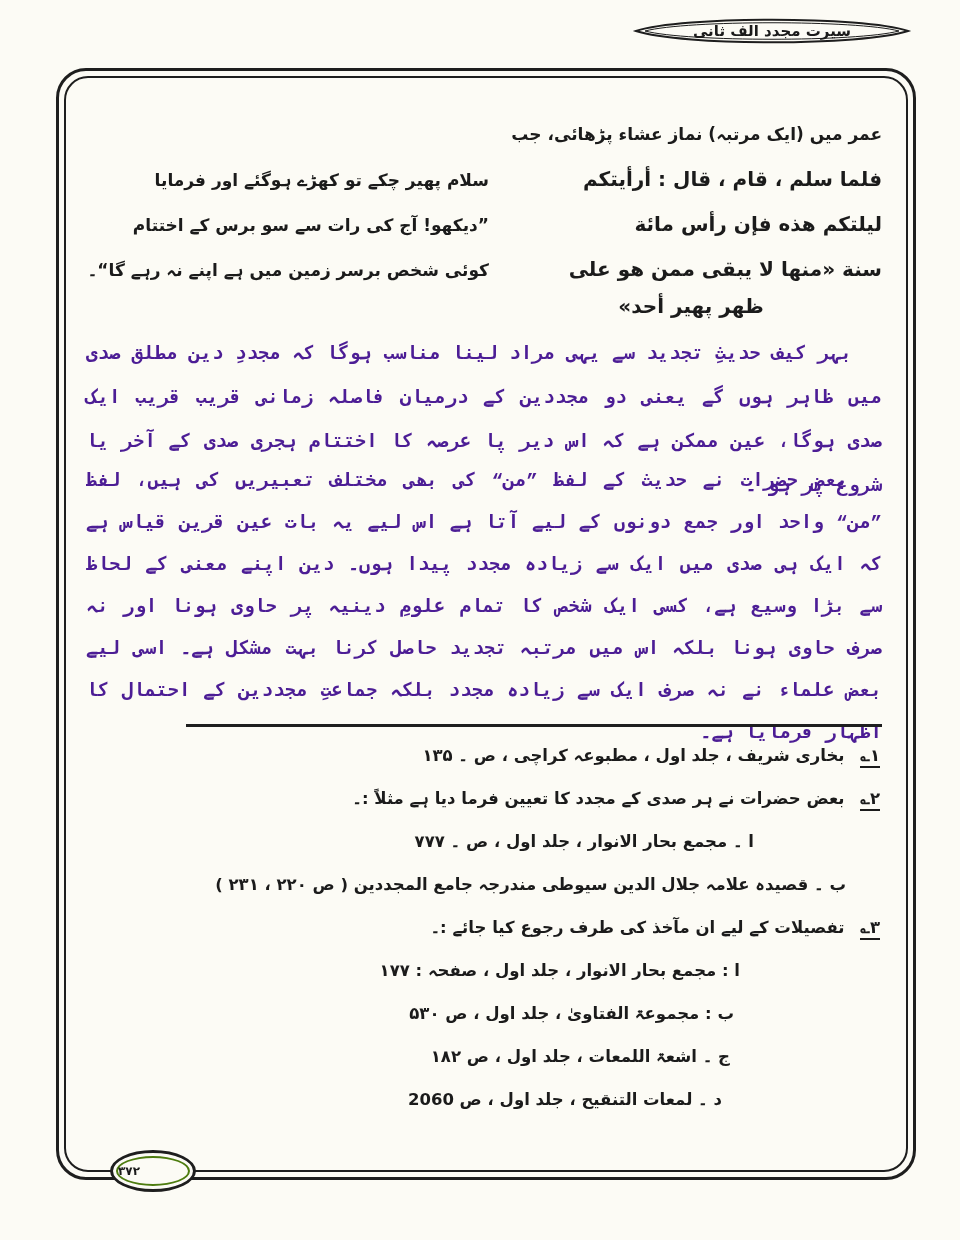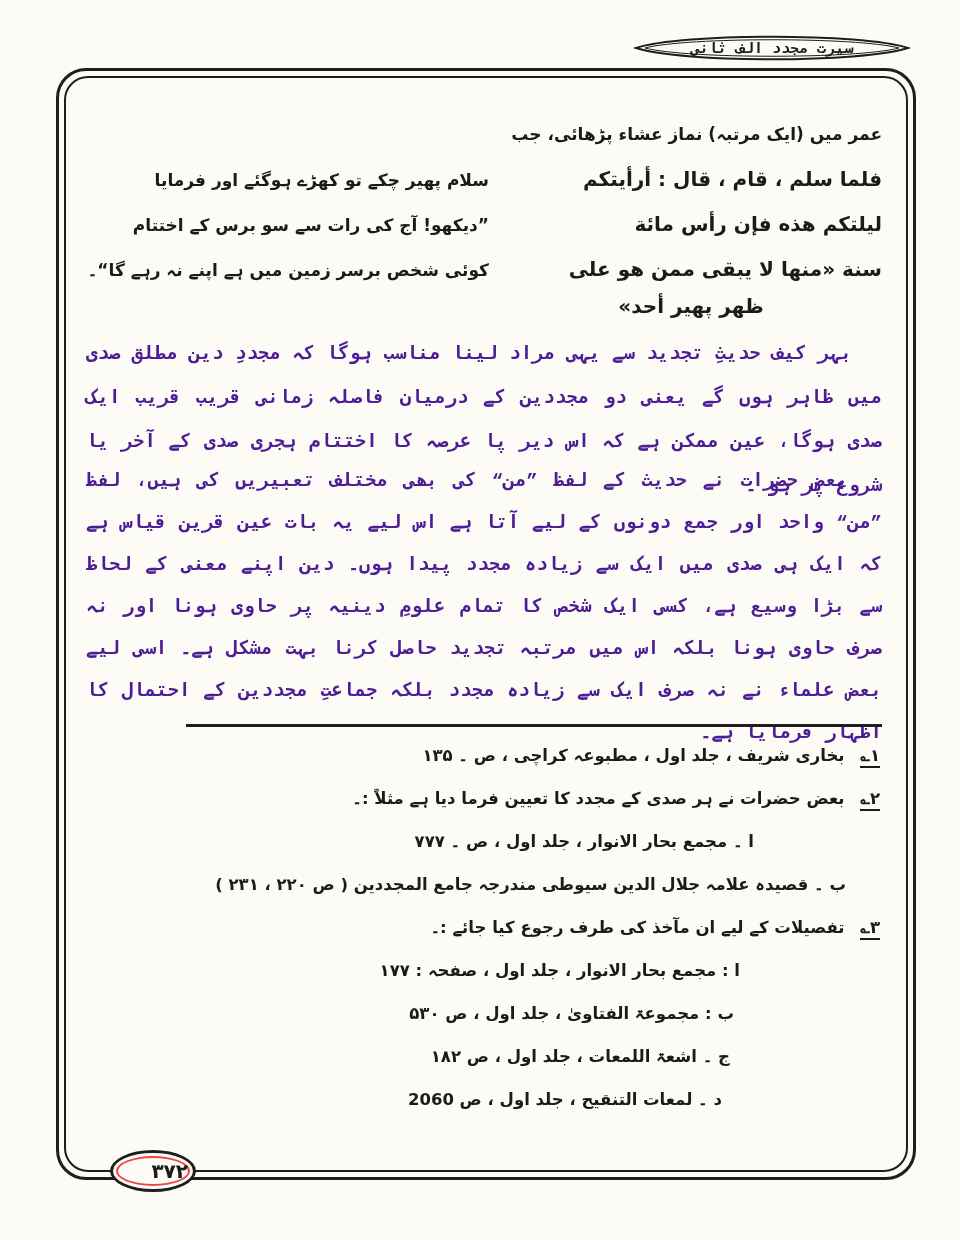--- a/index.html
+++ b/index.html
@@ -10,21 +10,21 @@
   }
   
   .border-outer{
     position:absolute;left:56px;top:68px;width:854px;height:1106px;
     border:3px solid #1e1e1e;border-radius:30px;
   }
   .border-inner{
     position:absolute;inset:5px;border:2px solid #1e1e1e;border-radius:24px;
   }
   
-  .cartouche{position:absolute;top:29px;left:632px;width:280px;height:38px;font-family:Liberation Mono, monospace;}
+  .cartouche{position:absolute;top:12px;left:632px;width:280px;height:38px;}
   .cartouche svg{position:absolute;inset:0;}
   .cartouche-text{
     position:absolute;inset:0;display:flex;align-items:center;justify-content:center;
     font-size:15px;font-weight:700;direction:rtl;
   }
   
   .hadith{position:absolute;top:112px;left:96px;width:786px;}
   .h-row{display:flex;justify-content:space-between;align-items:baseline;height:45px;line-height:45px;}
   .h-ar{width:46%;text-align:right;font-size:20px;font-weight:700;white-space:nowrap;}
   .h-ur{width:50%;text-align:right;font-size:17px;font-weight:700;white-space:nowrap;}
@@ -53,23 +53,23 @@
   .sub-3a{padding-right:140px;}
   .sub-3b{padding-right:146px;}
   .sub-3c{padding-right:150px;}
   .sub-3d{padding-right:158px;}
   
   .page-number{
     position:absolute;left:110px;top:1150px;width:80px;height:36px;
     border:3px solid #1e1e1e;border-radius:50%;background:#fcfbf5;
   }
   .pn-inner{
-    position:absolute;inset:3px;border:2px solid #ef4444;border-radius:50%;
-    display:flex;align-items:center;justify-content:flex-start;
-    font-size:20px;font-weight:700;
+    position:absolute;inset:3px;border:2px solid #4d7c0f;border-radius:50%;
+    display:flex;align-items:center;justify-content:flex-end;
+    font-size:12px;font-weight:700;
   }
 </style>
 </head>
 <body>
 
 <div class="page">
 
   <div class="cartouche">
     <svg viewBox="0 0 280 38" width="280" height="38">
       <path d="M4,19 C50,4 230,4 276,19 C230,34 50,34 4,19 Z" fill="none" stroke="#1e1e1e" stroke-width="2"></path>

